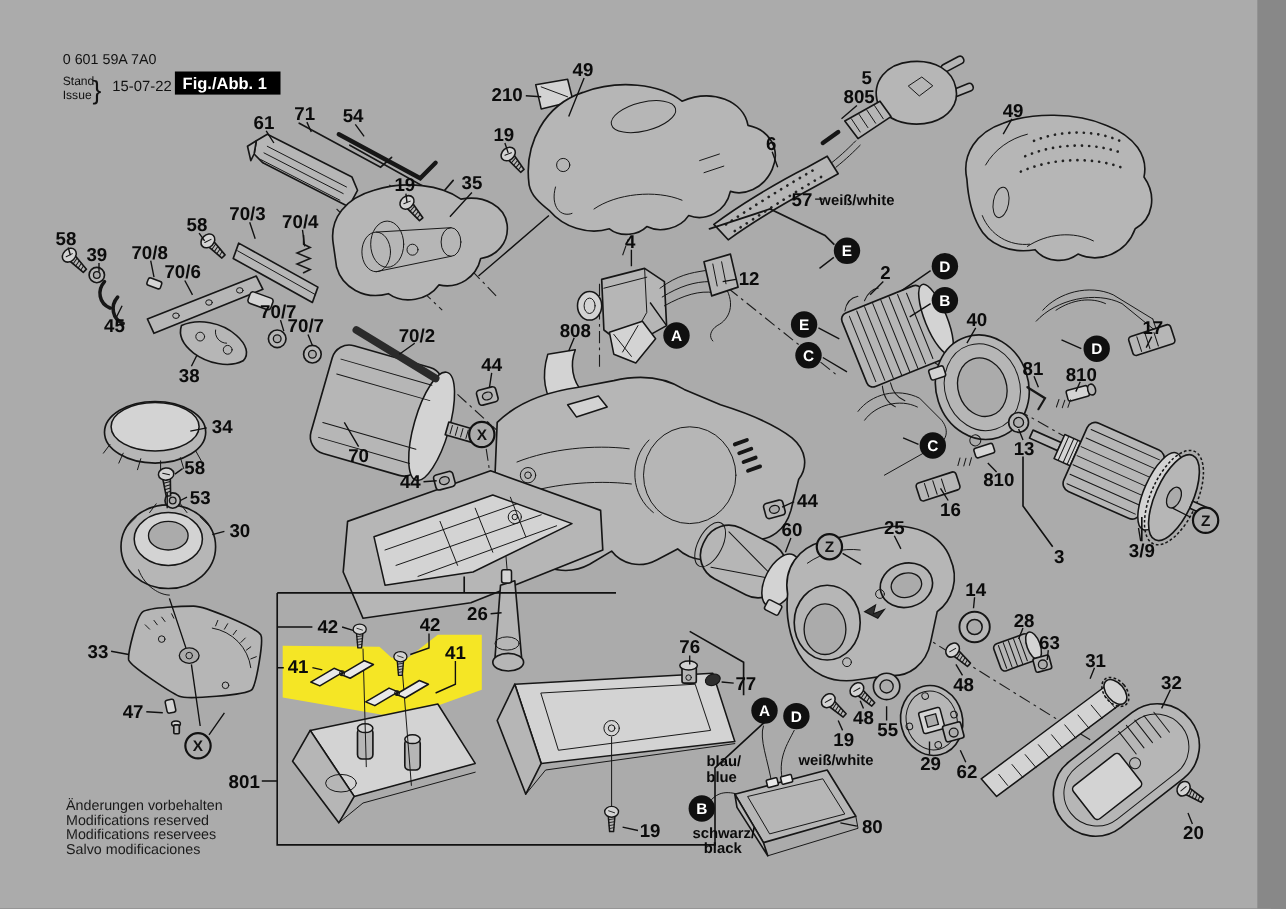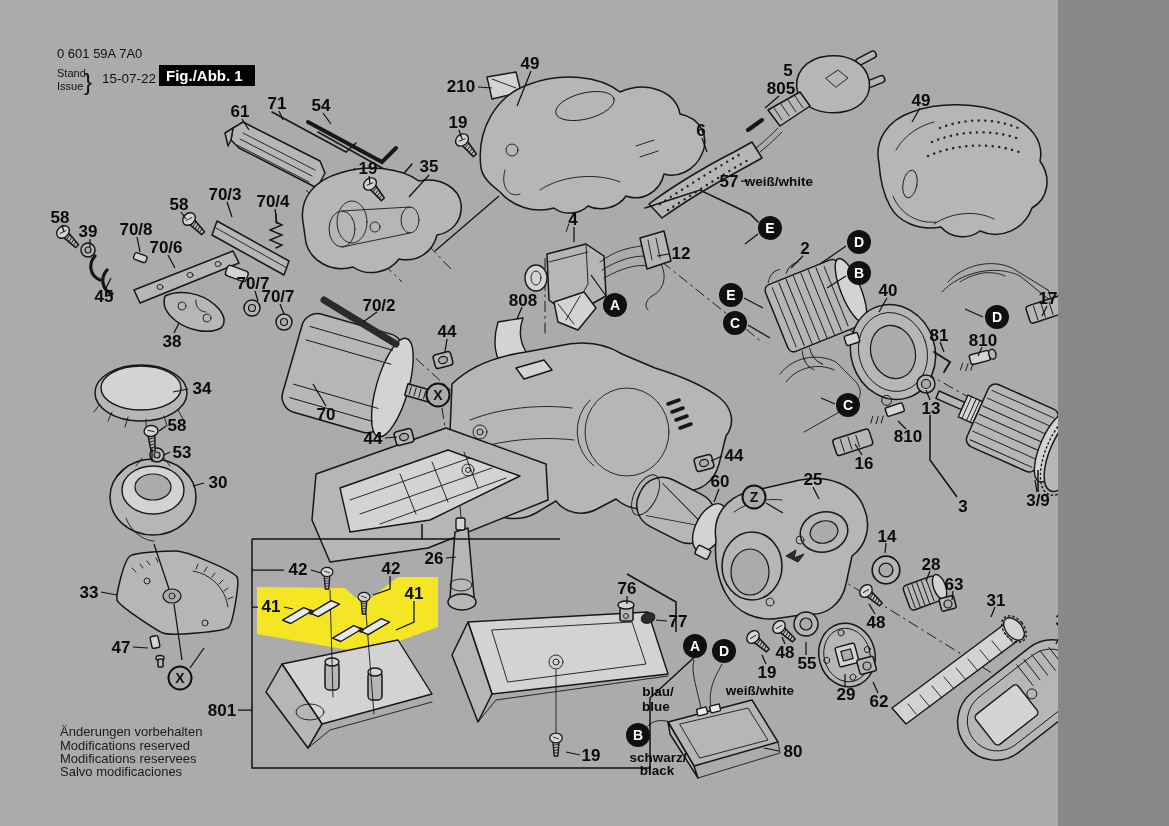--- a/index.html
+++ b/index.html
@@ -1,21 +1,21 @@
 <!DOCTYPE html>
 <html style="--background: #ababab; --highlight: #f5e625; --ink: #111111; --marker_dark: #101010; --marker_text: #ffffff;"><head>
 <meta charset="utf-8">
 <style>
   :root{
     --background:#ababab; --highlight:#f5e625; --ink:#111111;
     --marker_dark:#101010; --marker_text:#ffffff;
   }
   html,body{margin:0;padding:0;background:#888;}
-  .stage{position:relative;width:1018px;height:826px;background:var(--background);
-         font-family:"Liberation Sans",sans-serif;overflow:hidden;padding-left:40px;}
+  .stage{position:relative;width:1143px;height:826px;background:var(--background);
+         font-family:"Liberation Sans",sans-serif;overflow:hidden;}
   svg{position:absolute;left:0;top:0;}
   .part{fill:#b6b6b6;stroke:#161616;stroke-width:1.5;stroke-linejoin:round;stroke-linecap:round;}
   .lt{fill:#d3d3d3;stroke:#161616;stroke-width:1.4;stroke-linejoin:round;}
   .wt{fill:#e9e9e9;stroke:#161616;stroke-width:1.4;stroke-linejoin:round;}
   .blk{fill:#2e2e2e;stroke:#161616;stroke-width:1;}
   .ln{fill:none;stroke:#161616;stroke-width:1.5;stroke-linecap:round;}
   .th{fill:none;stroke:#161616;stroke-width:0.9;stroke-linecap:round;}
   .hole{fill:var(--background);stroke:#161616;stroke-width:1.2;}
   .lead{fill:none;stroke:var(--ink);stroke-width:1.25;}
   .axis{fill:none;stroke:#1c1c1c;stroke-width:1;stroke-dasharray:11 4 2.5 4;}

